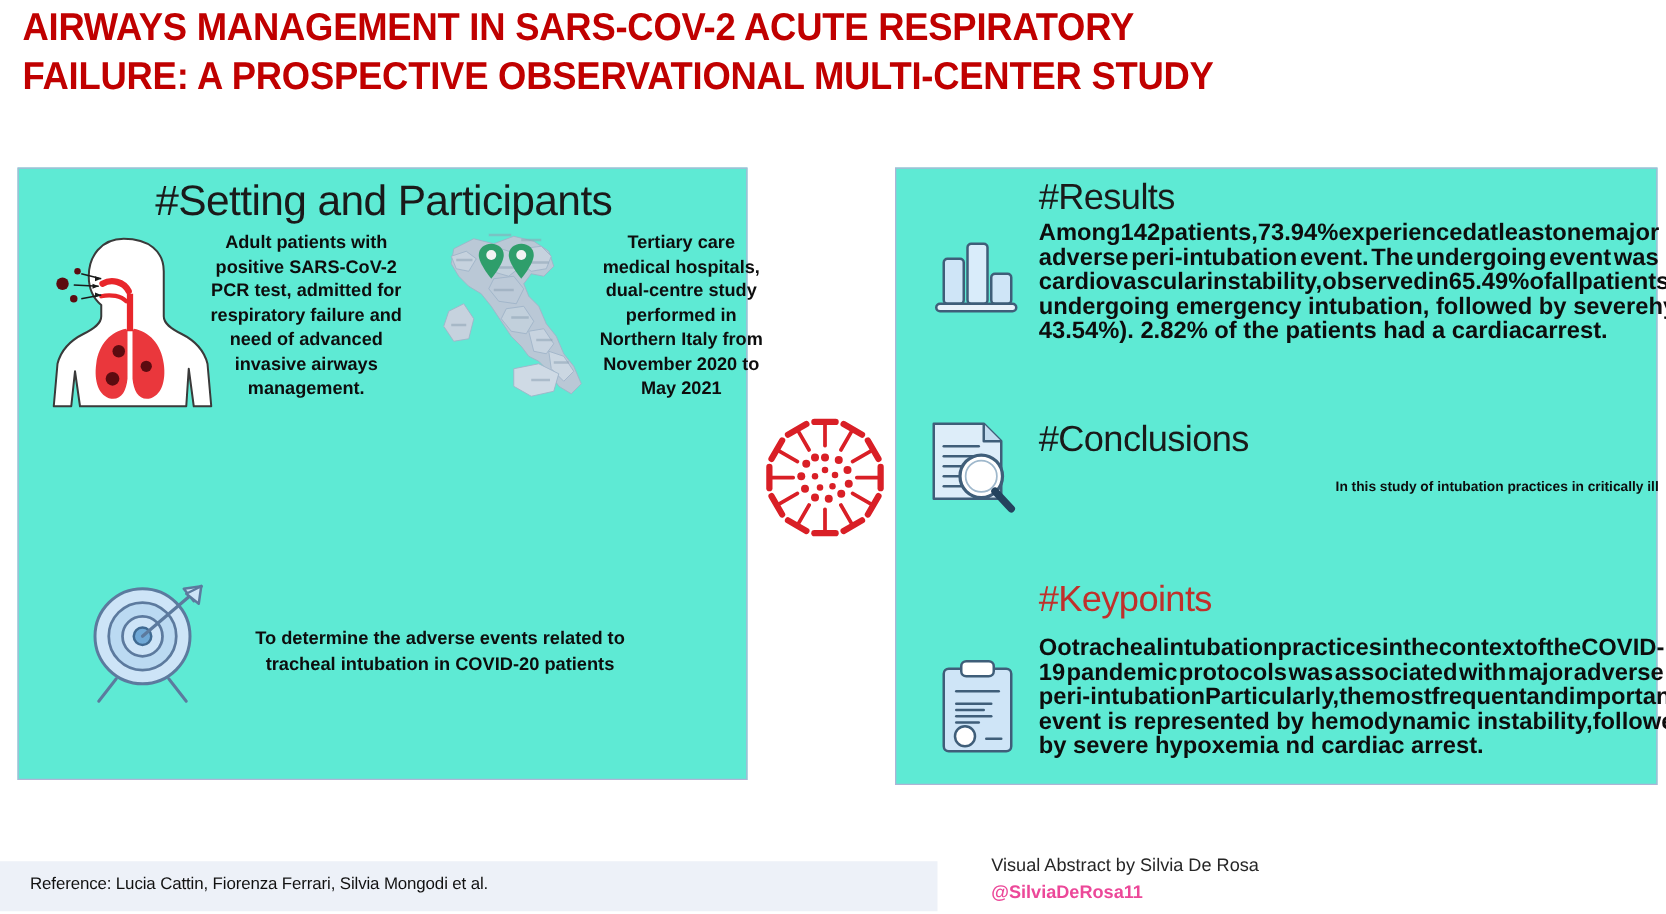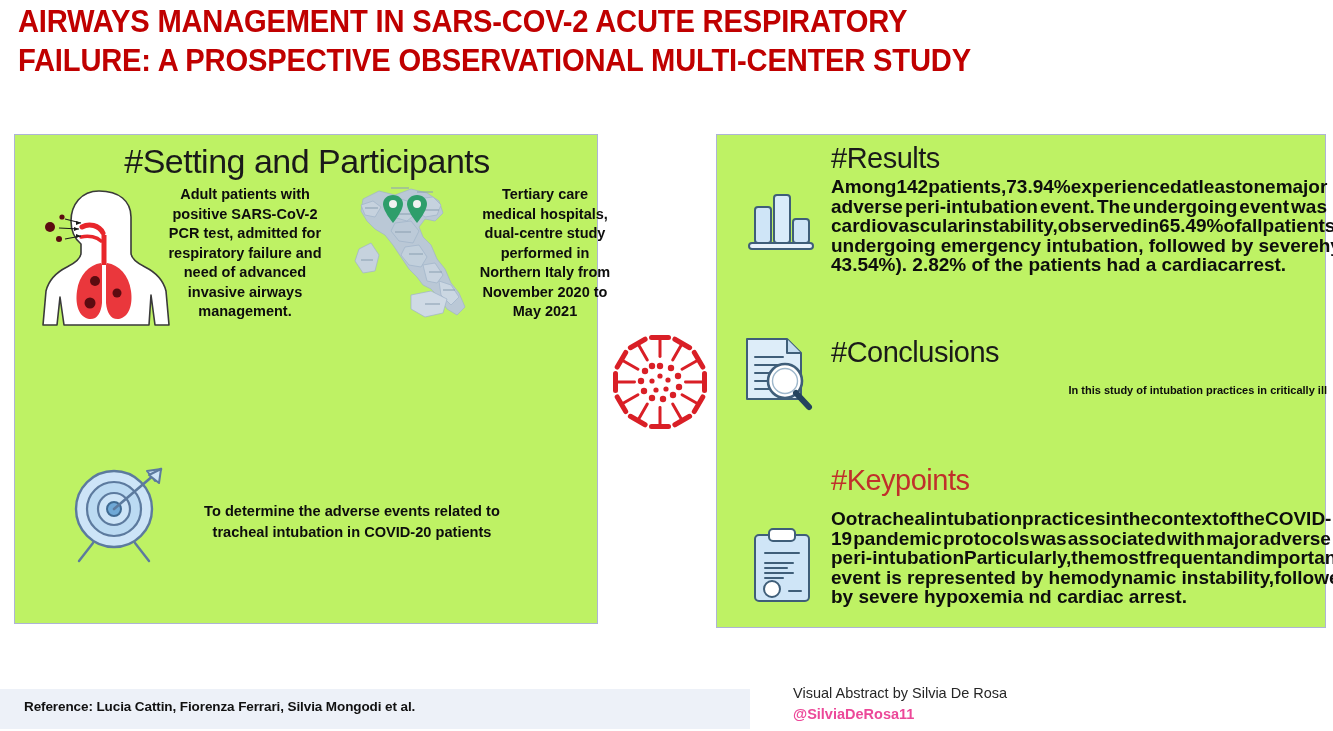--- a/index.html
+++ b/index.html
@@ -28,21 +28,21 @@
     line-height: 39px;
     letter-spacing: -0.2px;
     transform: scaleX(0.94);
     transform-origin: left top;
   }
   .title .line { display: block; white-space: nowrap; }
 
   
   .panel {
     position: absolute;
-    background: #bef264;
+    background: #5eead4;
     border: 1px solid #AEB4D6;
     box-sizing: border-box;
   }
   .panel-left  { left: 14px;  top: 134px; width: 584px;  height: 490px; }
   .panel-right { left: 716px; top: 134px; width: 610px;  height: 494px; }
 
   .section-head {
     font-family: "Liberation Sans", sans-serif;
     font-weight: normal;
     color: #1A1A1A;
@@ -121,21 +121,21 @@
   
   .ref-bar {
     position: absolute;
     left: 0; top: 689px;
     width: 750px; height: 40px;
     background: #EDF1F8;
   }
   .ref-text {
     position: absolute;
     left: 24px; top: 699px;
-    font-weight: bold;
+    font-weight: normal;
     font-size: 13.5px;
     color: #111111;
     letter-spacing: -0.1px;
   }
   .credit {
     position: absolute;
     left: 793px; top: 683px;
     font-size: 14.5px;
     line-height: 21px;
     color: #262626;

